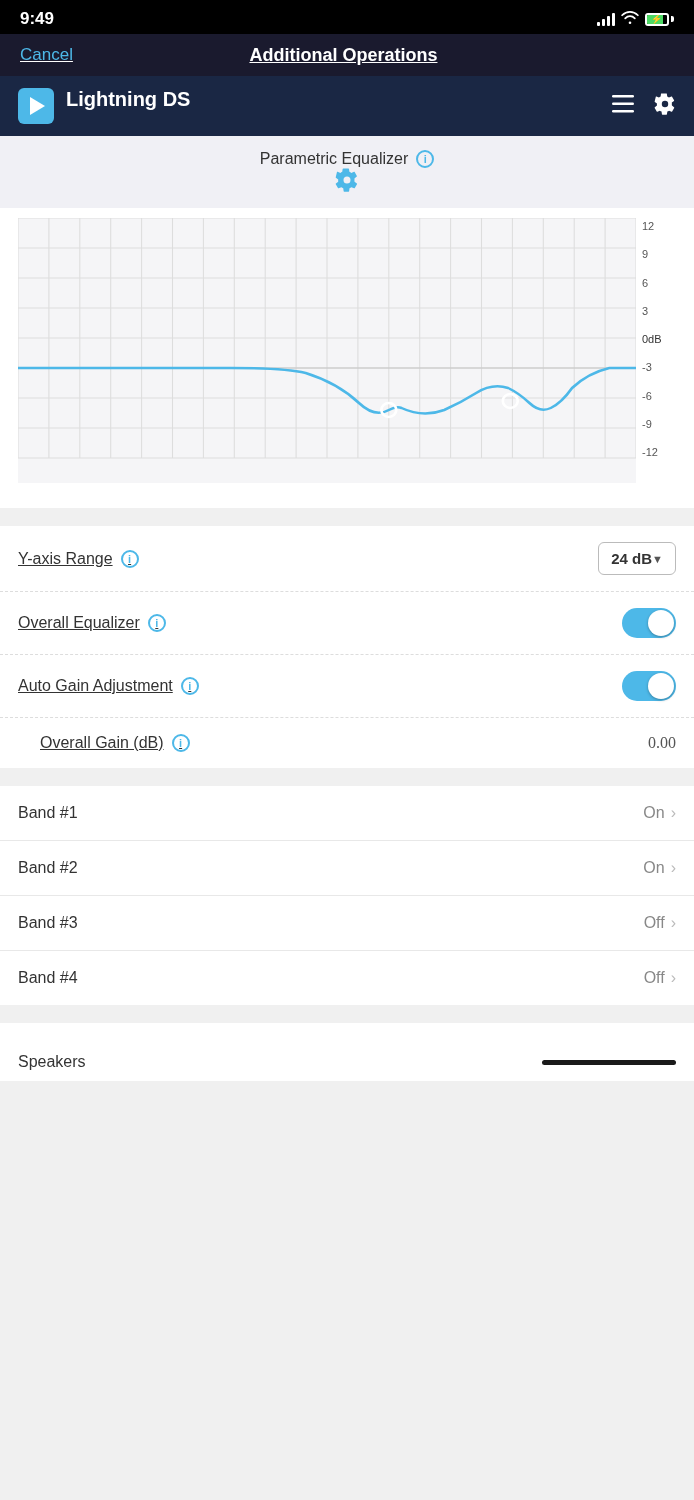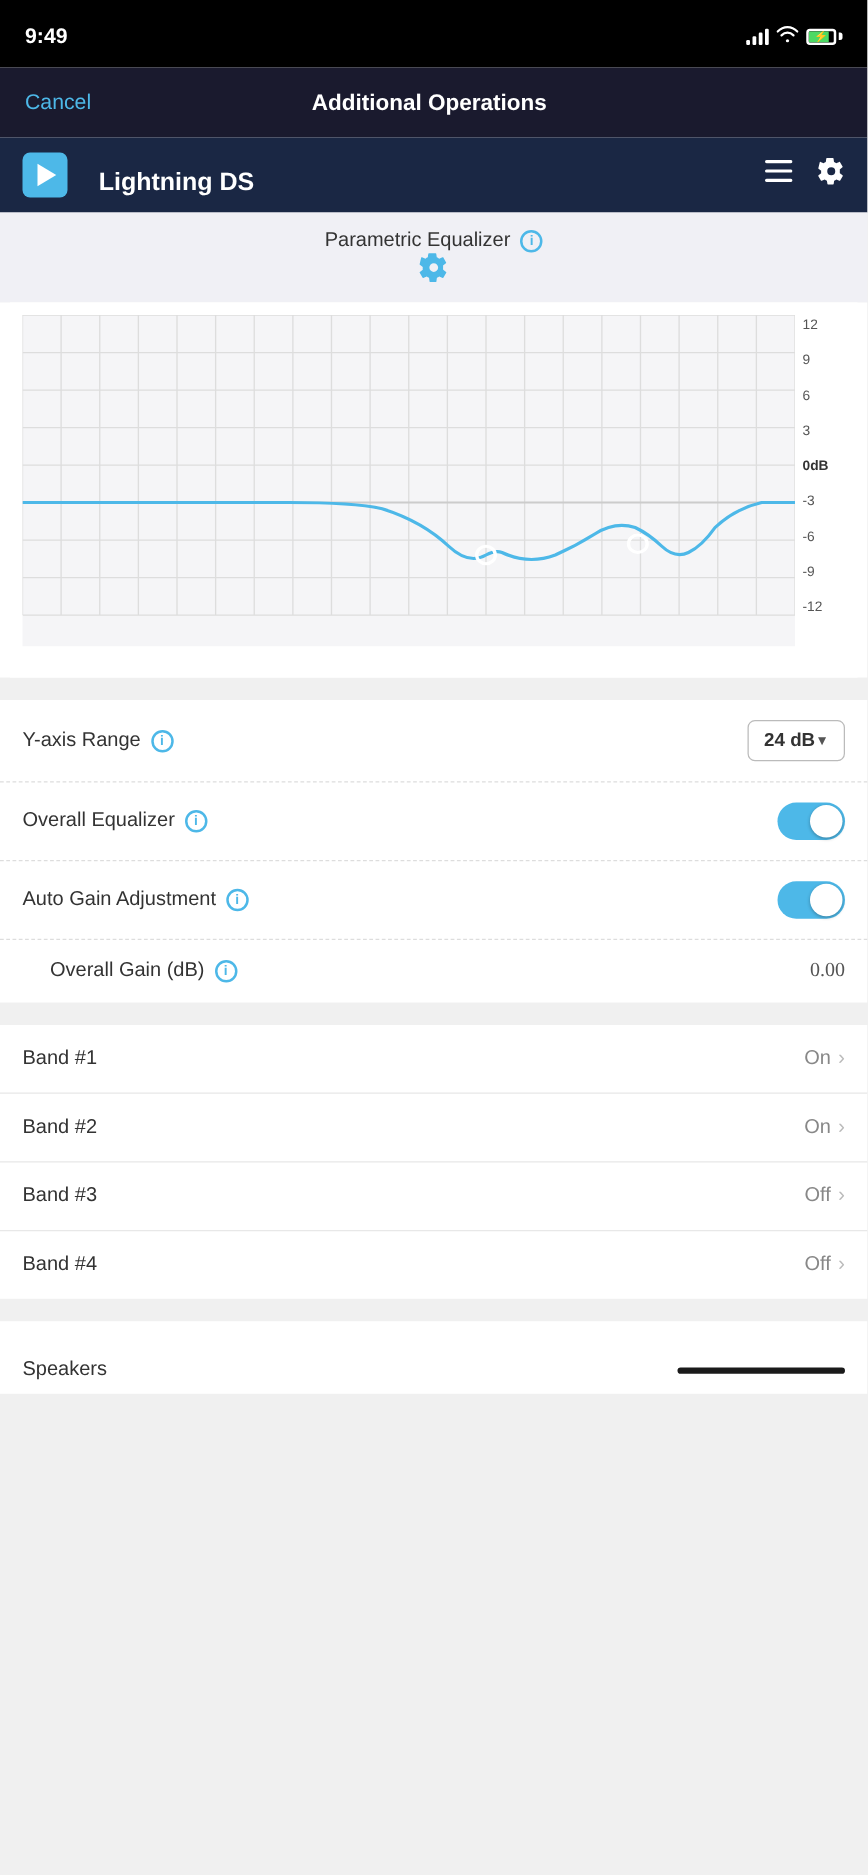--- a/index.html
+++ b/index.html
@@ -13,21 +13,21 @@
     }
 
     
     .status-bar {
       background: #000;
       color: #fff;
       display: flex;
       justify-content: space-between;
       align-items: center;
       padding: 12px 20px 8px 20px;
-      height: 54px;
+      height: 34px;
     }
     .status-time {
       font-size: 17px;
       font-weight: 600;
       color: #fff;
     }
     .status-icons {
       display: flex;
       align-items: center;
       gap: 6px;
@@ -87,21 +87,22 @@
     }
 
     
     .nav-bar {
       background: #1a1a2e;
       color: #fff;
       display: flex;
       justify-content: space-between;
       align-items: center;
       padding: 14px 20px;
-      height: 56px;
+      height: 42px;
+      text-decoration: underline;
     }
     .nav-cancel {
       color: #4db8e8;
       font-size: 17px;
       cursor: pointer;
     }
     .nav-title {
       color: #fff;
       font-size: 18px;
       font-weight: 600;
@@ -114,22 +115,22 @@
     .app-header {
       background: #1a2744;
       display: flex;
       align-items: center;
       justify-content: space-between;
       padding: 14px 18px;
       height: 60px;
     }
     .app-header-left {
       display: flex;
-      align-items: flex-end;
-      gap: 25px;
+      align-items: flex-start;
+      gap: 12px;
     }
     .app-logo {
       width: 36px;
       height: 36px;
       background: #4db8e8;
       border-radius: 6px;
       display: flex;
       align-items: center;
       justify-content: center;
     }
@@ -242,20 +243,21 @@
     .settings-row:last-child {
       border-bottom: none;
       padding-left: 40px;
     }
     .settings-label {
       display: flex;
       align-items: flex-start;
       gap: 8px;
       font-size: 16px;
       color: #333;
+      text-decoration: underline;
     }
 
     
     .toggle-switch {
       width: 54px;
       height: 30px;
       border-radius: 15px;
       position: relative;
       cursor: pointer;
       transition: background 0.2s;
@@ -471,21 +473,21 @@
         </svg>
         
         
       </div>
 
       <div style="display:flex; flex-direction:column; justify-content:space-between; padding: 2px 0 30px 6px; font-size:11px; color:#555; height:270px; width:40px;">
         <span>12</span>
         <span>9</span>
         <span>6</span>
         <span>3</span>
-        <span style="font-weight:700;color:#333;">0dB</span>
+        <span style="font-weight:400;color:#333;">0dB</span>
         <span>-3</span>
         <span>-6</span>
         <span>-9</span>
         <span>-12</span>
       </div>
     </div>
   </div>
 </div>
 
 <div class="settings-section">

